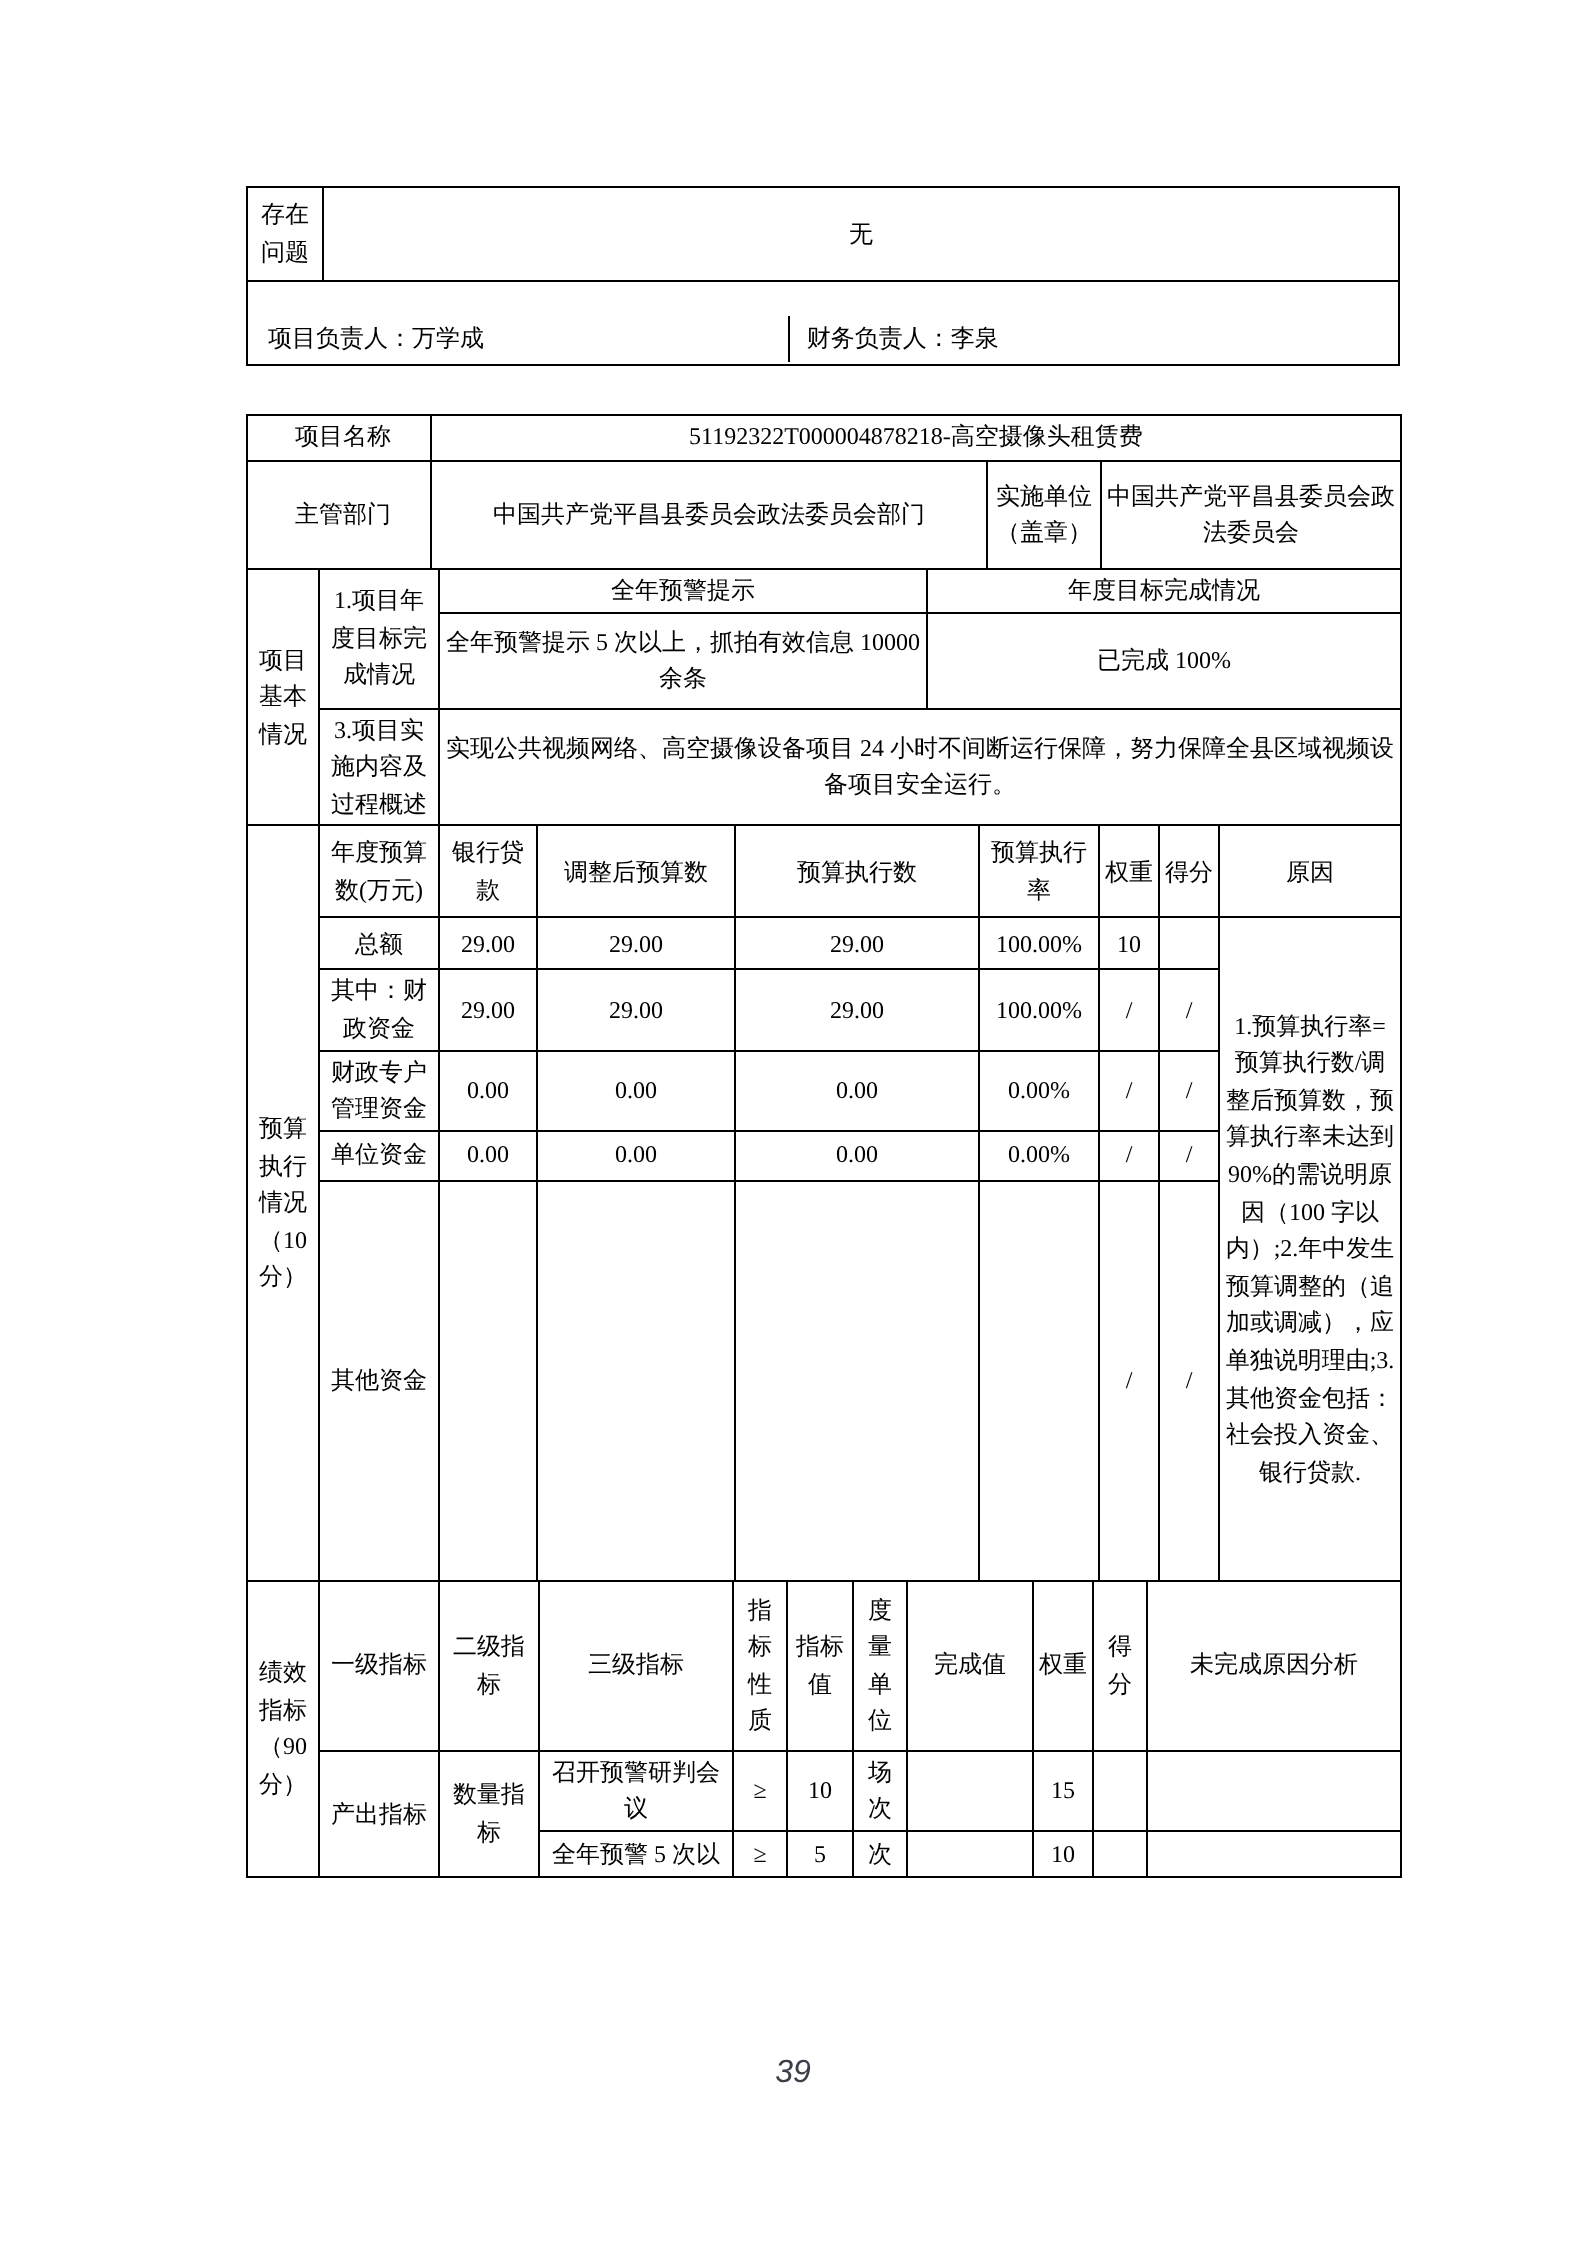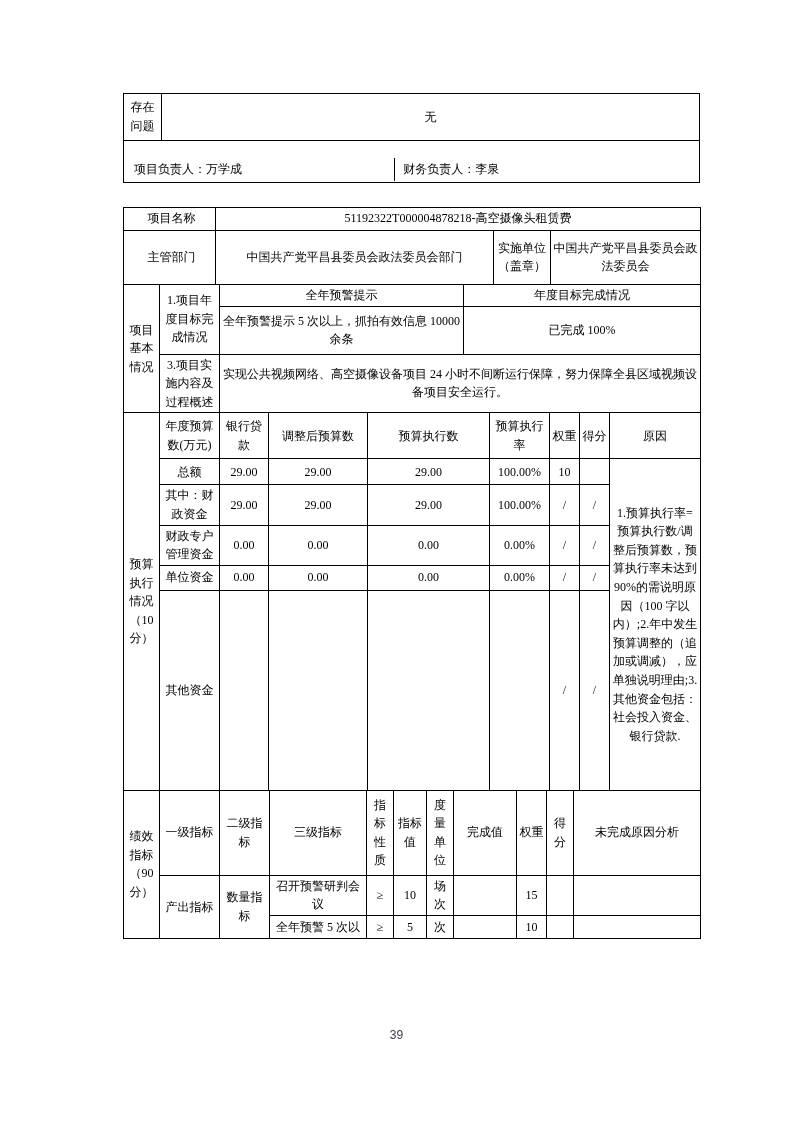--- a/index.html
+++ b/index.html
@@ -31,22 +31,23 @@
   }
 
   .split { padding:0; }
   .split .inner { display:flex; width:100%; }
   .split .cell { padding:2px 2px 2px 8px; text-align:left; font-size:12px; line-height:1.55;margin-top:16px; }
   .split .cell.l { width:47%; }
   .split .cell.r { flex:1; border-left:1px solid #000; }
 
   .pagenum {
     position:absolute; left:0; right:0; top:1028px;
-    text-align:center; font-size:12px; color:#3a3f4a;
+    text-align:center; font-size:16px; color:#3a3f4a;
     font-family:"Liberation Sans","DejaVu Sans",sans-serif;
+    font-style:italic;
   }
 </style>
 </head>
 <body>
 
 <div class="page">
   <div class="doc">
 
     <table class="t">
       <colgroup>

